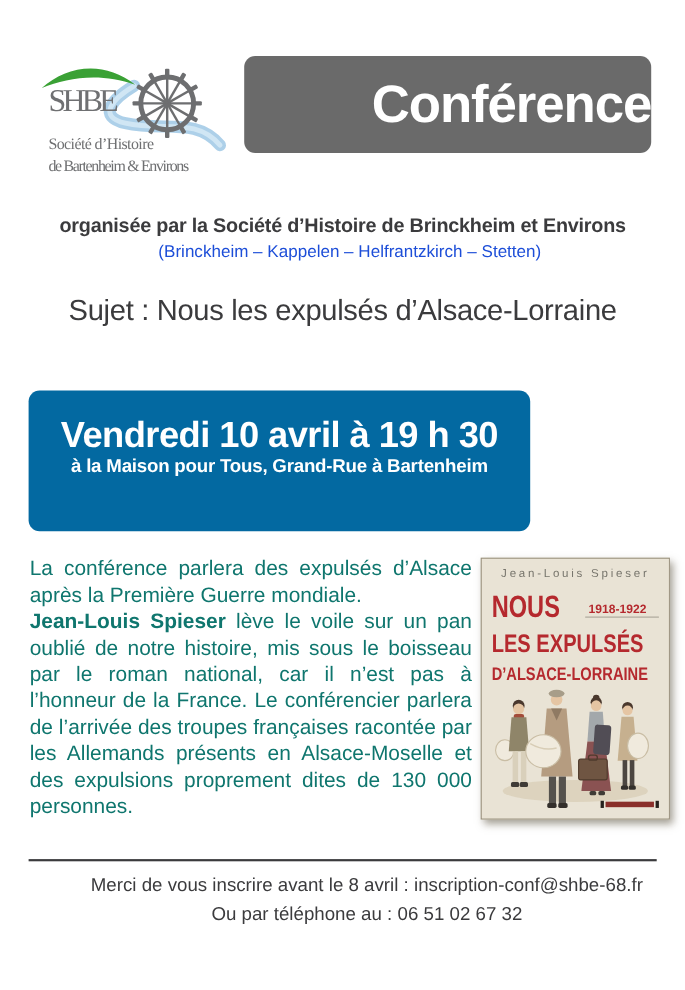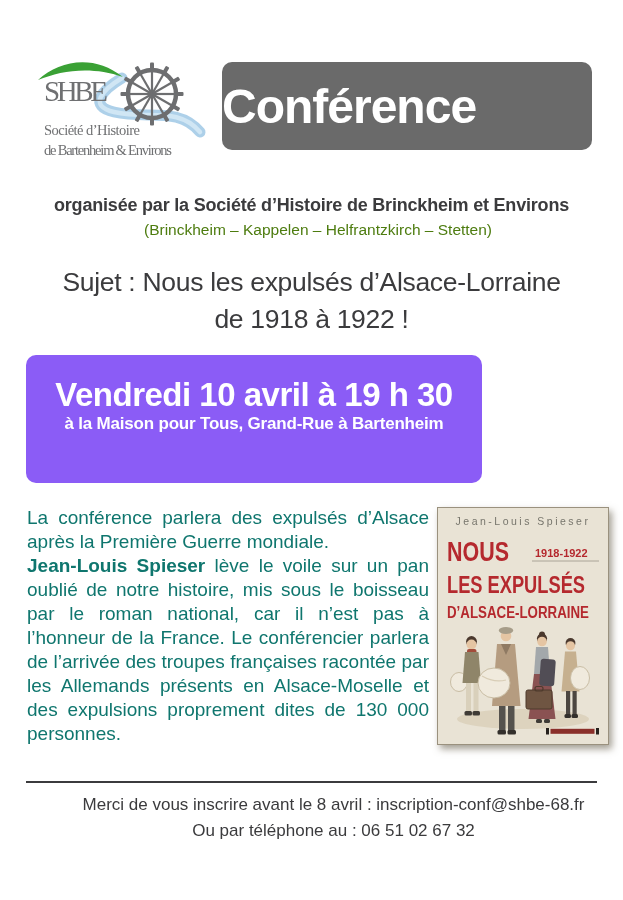--- a/index.html
+++ b/index.html
@@ -25,27 +25,27 @@
     font-size: 29px;
     fill: #6f7072;
   }
   .logo-name {
     font-family: "Liberation Serif", serif;
     font-size: 14.5px;
     fill: #6f7072;
   }
   .conf-banner {
     position: absolute;
-    left: 222px; top: 62px;
+    left: 222px; top: 51px;
     width: 370px; height: 88px;
     background: #6a6a6a;
     border-radius: 10px;
     display: flex;
     align-items: center;
-    justify-content: flex-start;
+    justify-content: flex-end;
   }
   .conf-banner .title {
     color: #ffffff;
     font-size: 48px;
     font-weight: bold;
     letter-spacing: -1px;
     white-space: nowrap;
   }
 
   
@@ -57,21 +57,21 @@
   }
   .organizer .org-line1 {
     font-size: 18px;
     font-weight: bold;
     letter-spacing: -0.2px;
     color: #3b3b3d;
   }
   .organizer .org-line2 {
     margin-top: 5px;
     font-size: 15.5px;
-    color: #4d7c0f;
+    color: #1d4ed8;
     padding-left: 13px;
   }
 
   
   .subject {
     position: absolute;
     left: 0; top: 264px;
     width: 623px;
     text-align: center;
     font-size: 26.5px;
@@ -79,21 +79,21 @@
     letter-spacing: -0.3px;
     line-height: 37px;
     color: #3b3b3d;
   }
 
   
   .event-banner {
     position: absolute;
     left: 26px; top: 355px;
     width: 456px; height: 128px;
-    background: #8b5cf6;
+    background: #0369a1;
     border-radius: 10px;
     text-align: center;
     color: #ffffff;
   }
   .event-banner .event-datetime {
     margin-top: 21px;
     font-size: 33px;
     font-weight: bold;
     letter-spacing: -0.5px;
   }
@@ -209,21 +209,20 @@
     <span class="title">Conférence</span>
   </div>
 
   <div class="organizer">
     <div class="org-line1">organisée par la Société d’Histoire de Brinckheim et Environs</div>
     <div class="org-line2">(Brinckheim – Kappelen – Helfrantzkirch – Stetten)</div>
   </div>
 
   <div class="subject">
     <div>Sujet : Nous les expulsés d’Alsace-Lorraine</div>
-    <div>de 1918 à 1922 !</div>
   </div>
 
   <div class="event-banner">
     <div class="event-datetime">Vendredi 10 avril à 19 h 30</div>
     <div class="event-location">à la Maison pour Tous, Grand-Rue à Bartenheim</div>
   </div>
 
   <div class="description">
     <span class="d-intro">La conférence parlera des expulsés d’Alsace après la Première Guerre mondiale.</span><span class="d-speaker">Jean-Louis Spieser</span><span class="d-body"> lève le voile sur un pan oublié de notre histoire, mis sous le boisseau par le roman national, car il n’est pas à l’honneur de la France. Le conférencier parlera de l’arrivée des troupes françaises racontée par les Allemands présents en Alsace-Moselle et des expulsions proprement dites de 130 000 personnes.</span>
   </div>

